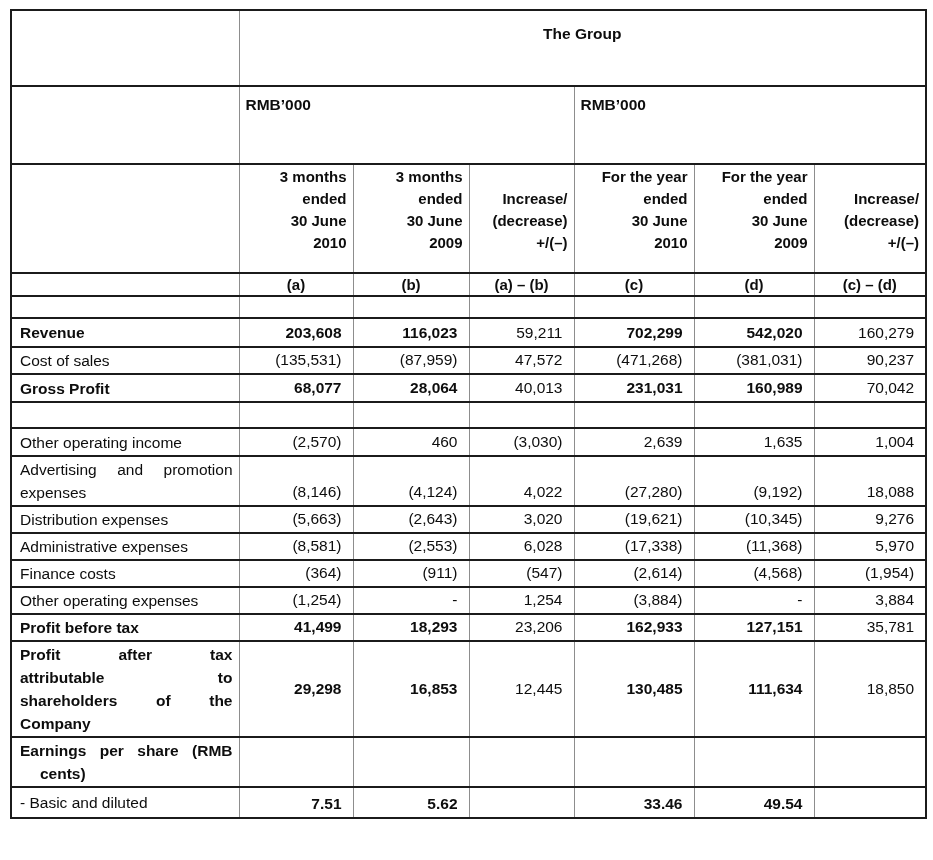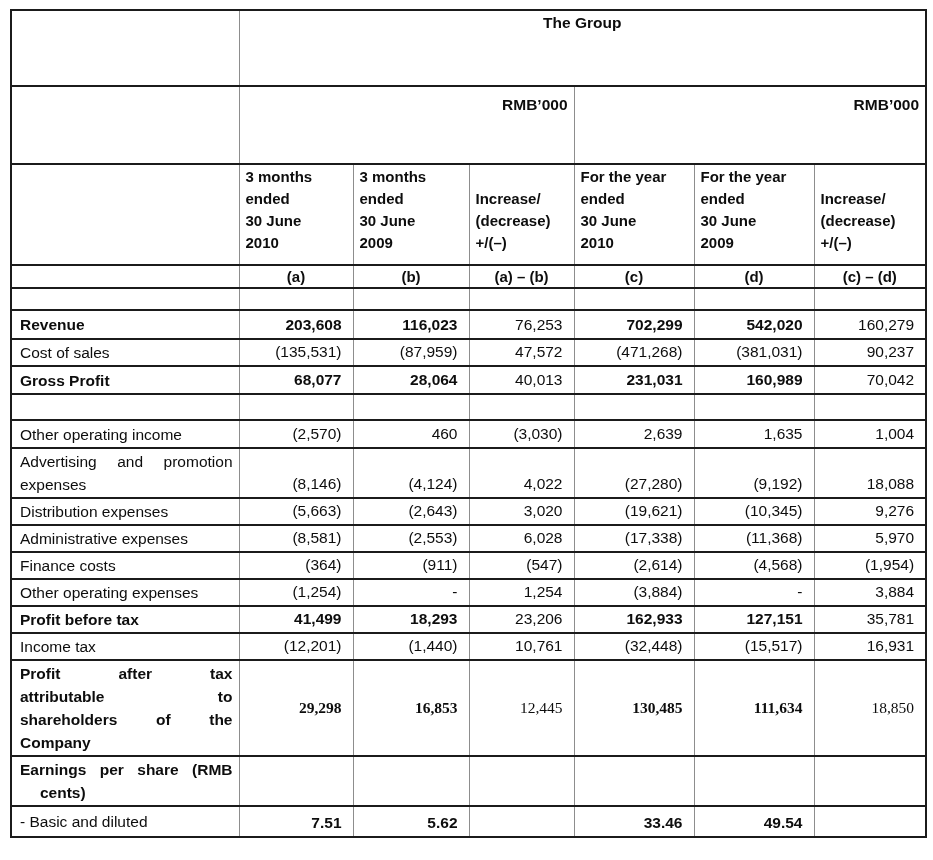--- a/index.html
+++ b/index.html
@@ -18,28 +18,28 @@
     border-top:2px solid #1b1b1b;border-bottom:2px solid #1b1b1b;
     font-size:15.5px;padding:1px 6px;overflow:hidden;
     vertical-align:middle;
   }
   .b{font-weight:bold;margin-top:36px;}
   
   tr.r-group{height:76px;}
   tr.r-unit{height:78px;}
   tr.r-cols{height:90px;}
   tr.r-ref{height:23px;}
-  .group-title{vertical-align:top;text-align:center;font-weight:bold;padding-top:3px;}
-  .unit{vertical-align:top;text-align:right;font-weight:bold;padding-top:9px;}
-  .colhead{vertical-align:bottom;text-align:left;font-weight:bold;line-height:22px;padding-bottom:10px;font-size:15px;}
+  .group-title{vertical-align:top;text-align:center;font-weight:bold;padding-top:14px;}
+  .unit{vertical-align:top;text-align:left;font-weight:bold;padding-top:9px;}
+  .colhead{vertical-align:bottom;text-align:right;font-weight:bold;line-height:22px;padding-bottom:18px;font-size:15px;}
   .ref{text-align:center;font-weight:bold;vertical-align:middle;font-size:15px;}
   
   td.label{text-align:left;padding-left:8px;line-height:23px;}
   td.num{text-align:right;padding-right:11px;vertical-align:bottom;padding-bottom:4px;}
-  td.num.mid{vertical-align:middle;padding-bottom:1px;font-family:Liberation Serif, serif;}
+  td.num.mid{vertical-align:middle;padding-bottom:1px;}
   .lline{line-height:23px;}
   .lline.just{text-align:justify;text-align-last:justify;}
   .lline.indent{padding-left:20px;}
   tr.spacer-row td{border-top:2px solid #1b1b1b;border-bottom:2px solid #1b1b1b;}
 </style>
 </head>
 <body>
 
 <div class="page">
   <table class="fin">
@@ -116,21 +116,21 @@
           <td class="num"></td>
           <td class="num"></td>
           <td class="num"></td>
           <td class="num"></td>
           <td class="num"></td>
         </tr>
         <tr style="height: 29px;">
           <td class="label b">Revenue</td>
           <td class="num b">203,608</td>
           <td class="num b">116,023</td>
-          <td class="num">76,253</td>
+          <td class="num">59,211</td>
           <td class="num b">702,299</td>
           <td class="num b">542,020</td>
           <td class="num">160,279</td>
         </tr>
         <tr style="height: 26px;">
           <td class="label">Cost of sales</td>
           <td class="num">(135,531)</td>
           <td class="num">(87,959)</td>
           <td class="num">47,572</td>
           <td class="num">(471,268)</td>
@@ -213,29 +213,20 @@
           <td class="num">3,884</td>
         </tr>
         <tr style="height: 25px; border-radius: 11px;">
           <td class="label b">Profit before tax</td>
           <td class="num b">41,499</td>
           <td class="num b">18,293</td>
           <td class="num">23,206</td>
           <td class="num b">162,933</td>
           <td class="num b">127,151</td>
           <td class="num">35,781</td>
-        </tr>
-        <tr style="height: 25px;">
-          <td class="label">Income tax</td>
-          <td class="num">(12,201)</td>
-          <td class="num">(1,440)</td>
-          <td class="num">10,761</td>
-          <td class="num">(32,448)</td>
-          <td class="num">(15,517)</td>
-          <td class="num">16,931</td>
         </tr>
         <tr style="height: 96px;">
           <td class="label b">
             <div class="lline just">Profit after tax</div>
             <div class="lline just">attributable to</div>
             <div class="lline just">shareholders of the</div>
             <div class="lline">Company</div>
           </td>
           <td class="num b mid">29,298</td>
           <td class="num b mid">16,853</td>

